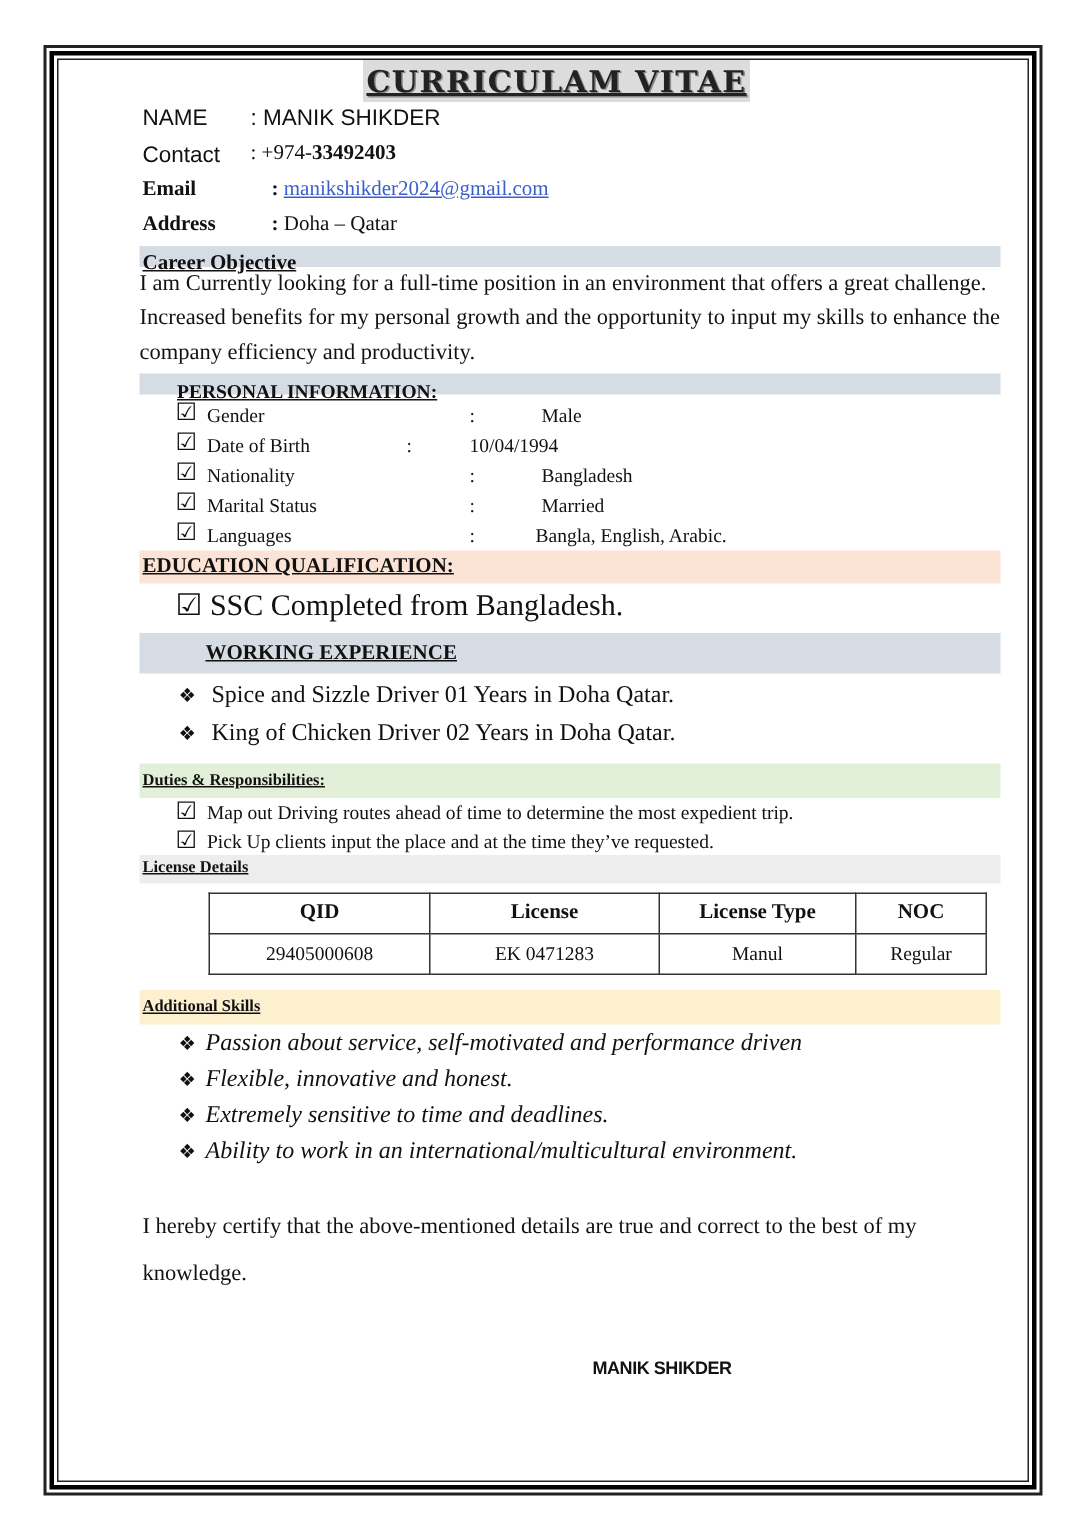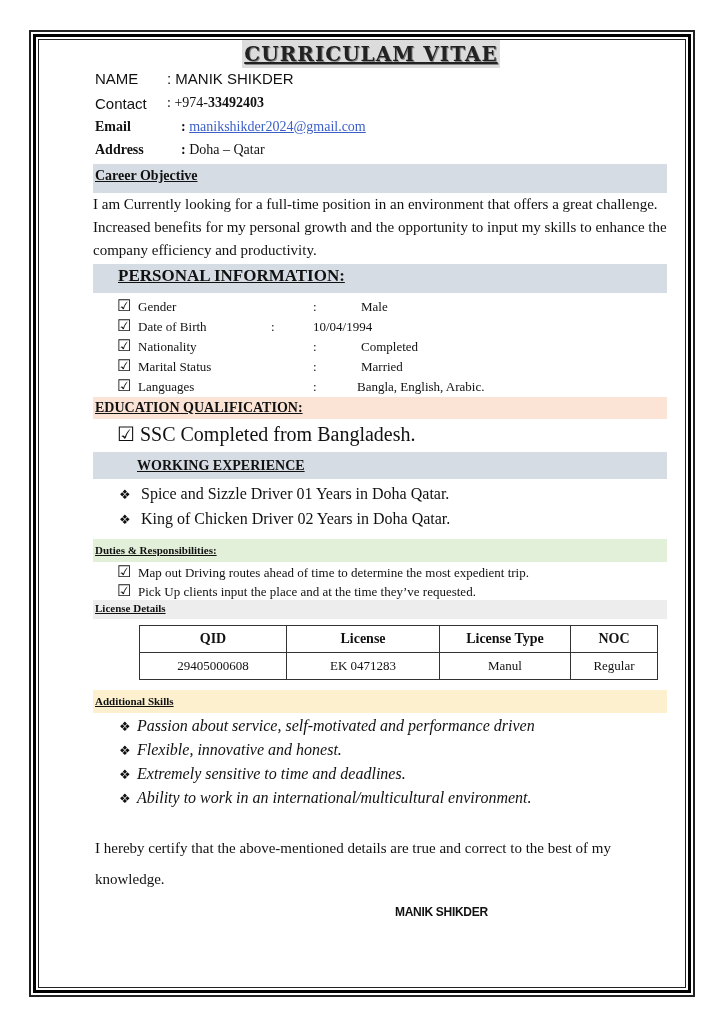--- a/index.html
+++ b/index.html
@@ -19,29 +19,29 @@
            padding: 0 2px; line-height: 28px; color: #222;
            text-shadow: 1px 1px 0 #888; }
 
   .kv { position: relative; height: 24px; font-size: 14px; }
   .kv .k { position: absolute; left: 0; }
   .kv .v { position: absolute; left: 86px; }
   .sans { font-family: "Liberation Sans", sans-serif; font-size: 15px; }
   .bold { font-weight: bold; }
   .link { color: #3b5fc9; text-decoration: underline; }
 
-  .band { height: 29px; line-height: 23px; margin-left: -2px; padding-left: 2px;
+  .band { height: 14px; line-height: 23px; margin-left: -2px; padding-left: 2px;
           font-weight: bold; text-decoration: underline; }
   .band.blue { background: #d5dce4; }
   .band.peach { background: #fbe3d6; }
   .band.green { background: #e2efd9; }
   .band.grey { background: #ededed; }
   .band.yellow { background: #fdf0cf; }
   .band.b15 { font-size: 14px; }
-  .band.b17 { font-size: 17px; padding-left: 25px; }
+  .band.b17 { font-size: 13px; padding-left: 25px; }
   .band.b11 { font-size: 11px; height: 18px; line-height: 18px; }
 
   .para { font-size: 15px; line-height: 23px; }
 
   .pi-row { position: relative; height: 20px; font-size: 13px; }
   .pi-row .chk { position: absolute; left: 22px; top: 0; font-size: 16px; line-height: 18px; }
   .pi-row .lbl { position: absolute; left: 43px; top: 2px; }
   .pi-row .colon { position: absolute; top: 2px; }
   .pi-row .val { position: absolute; top: 2px; }
 
@@ -106,21 +106,21 @@
     <div class="pi-row">
       <span class="chk">☑</span>
       <span class="lbl">Date of Birth</span>
       <span class="colon" style="left:176px;">:</span>
       <span class="val" style="left:218px;">10/04/1994</span>
     </div>
     <div class="pi-row">
       <span class="chk">☑</span>
       <span class="lbl">Nationality</span>
       <span class="colon" style="left:218px;">:</span>
-      <span class="val" style="left:266px;">Completed</span>
+      <span class="val" style="left:266px;">Bangladesh</span>
     </div>
     <div class="pi-row">
       <span class="chk">☑</span>
       <span class="lbl">Marital Status</span>
       <span class="colon" style="left:218px;">:</span>
       <span class="val" style="left:266px;">Married</span>
     </div>
     <div class="pi-row">
       <span class="chk">☑</span>
       <span class="lbl">Languages</span>

